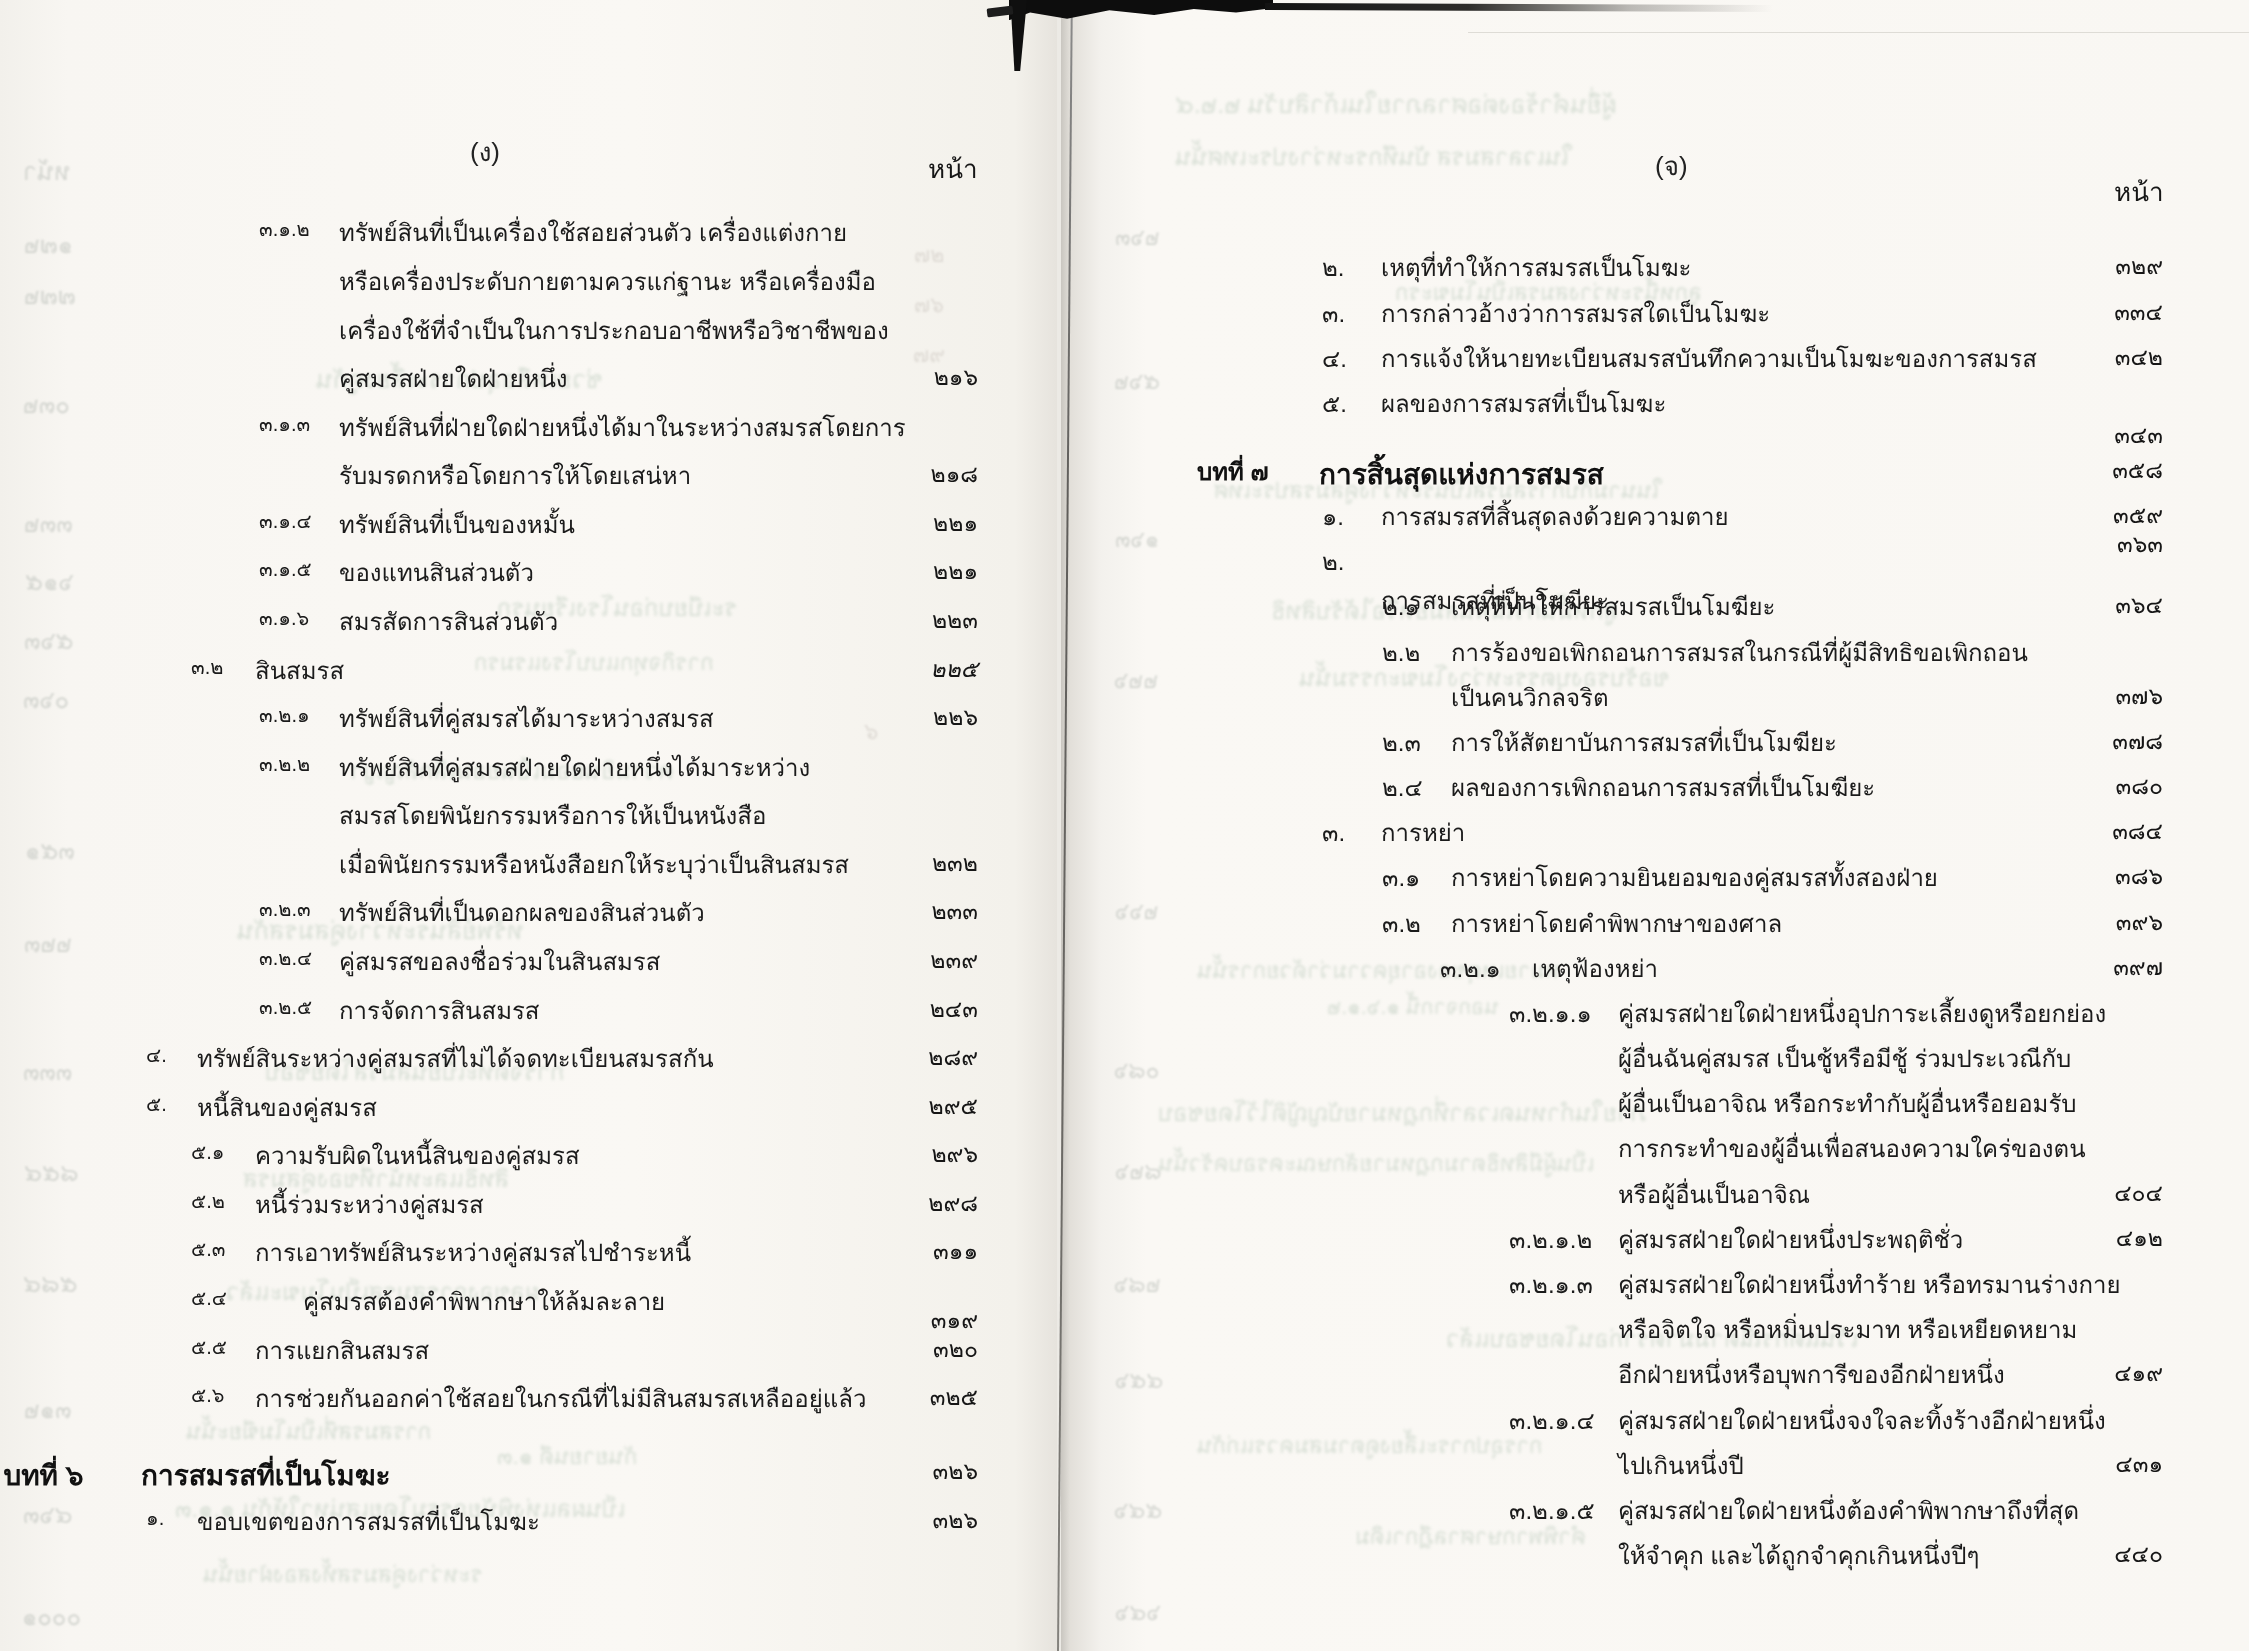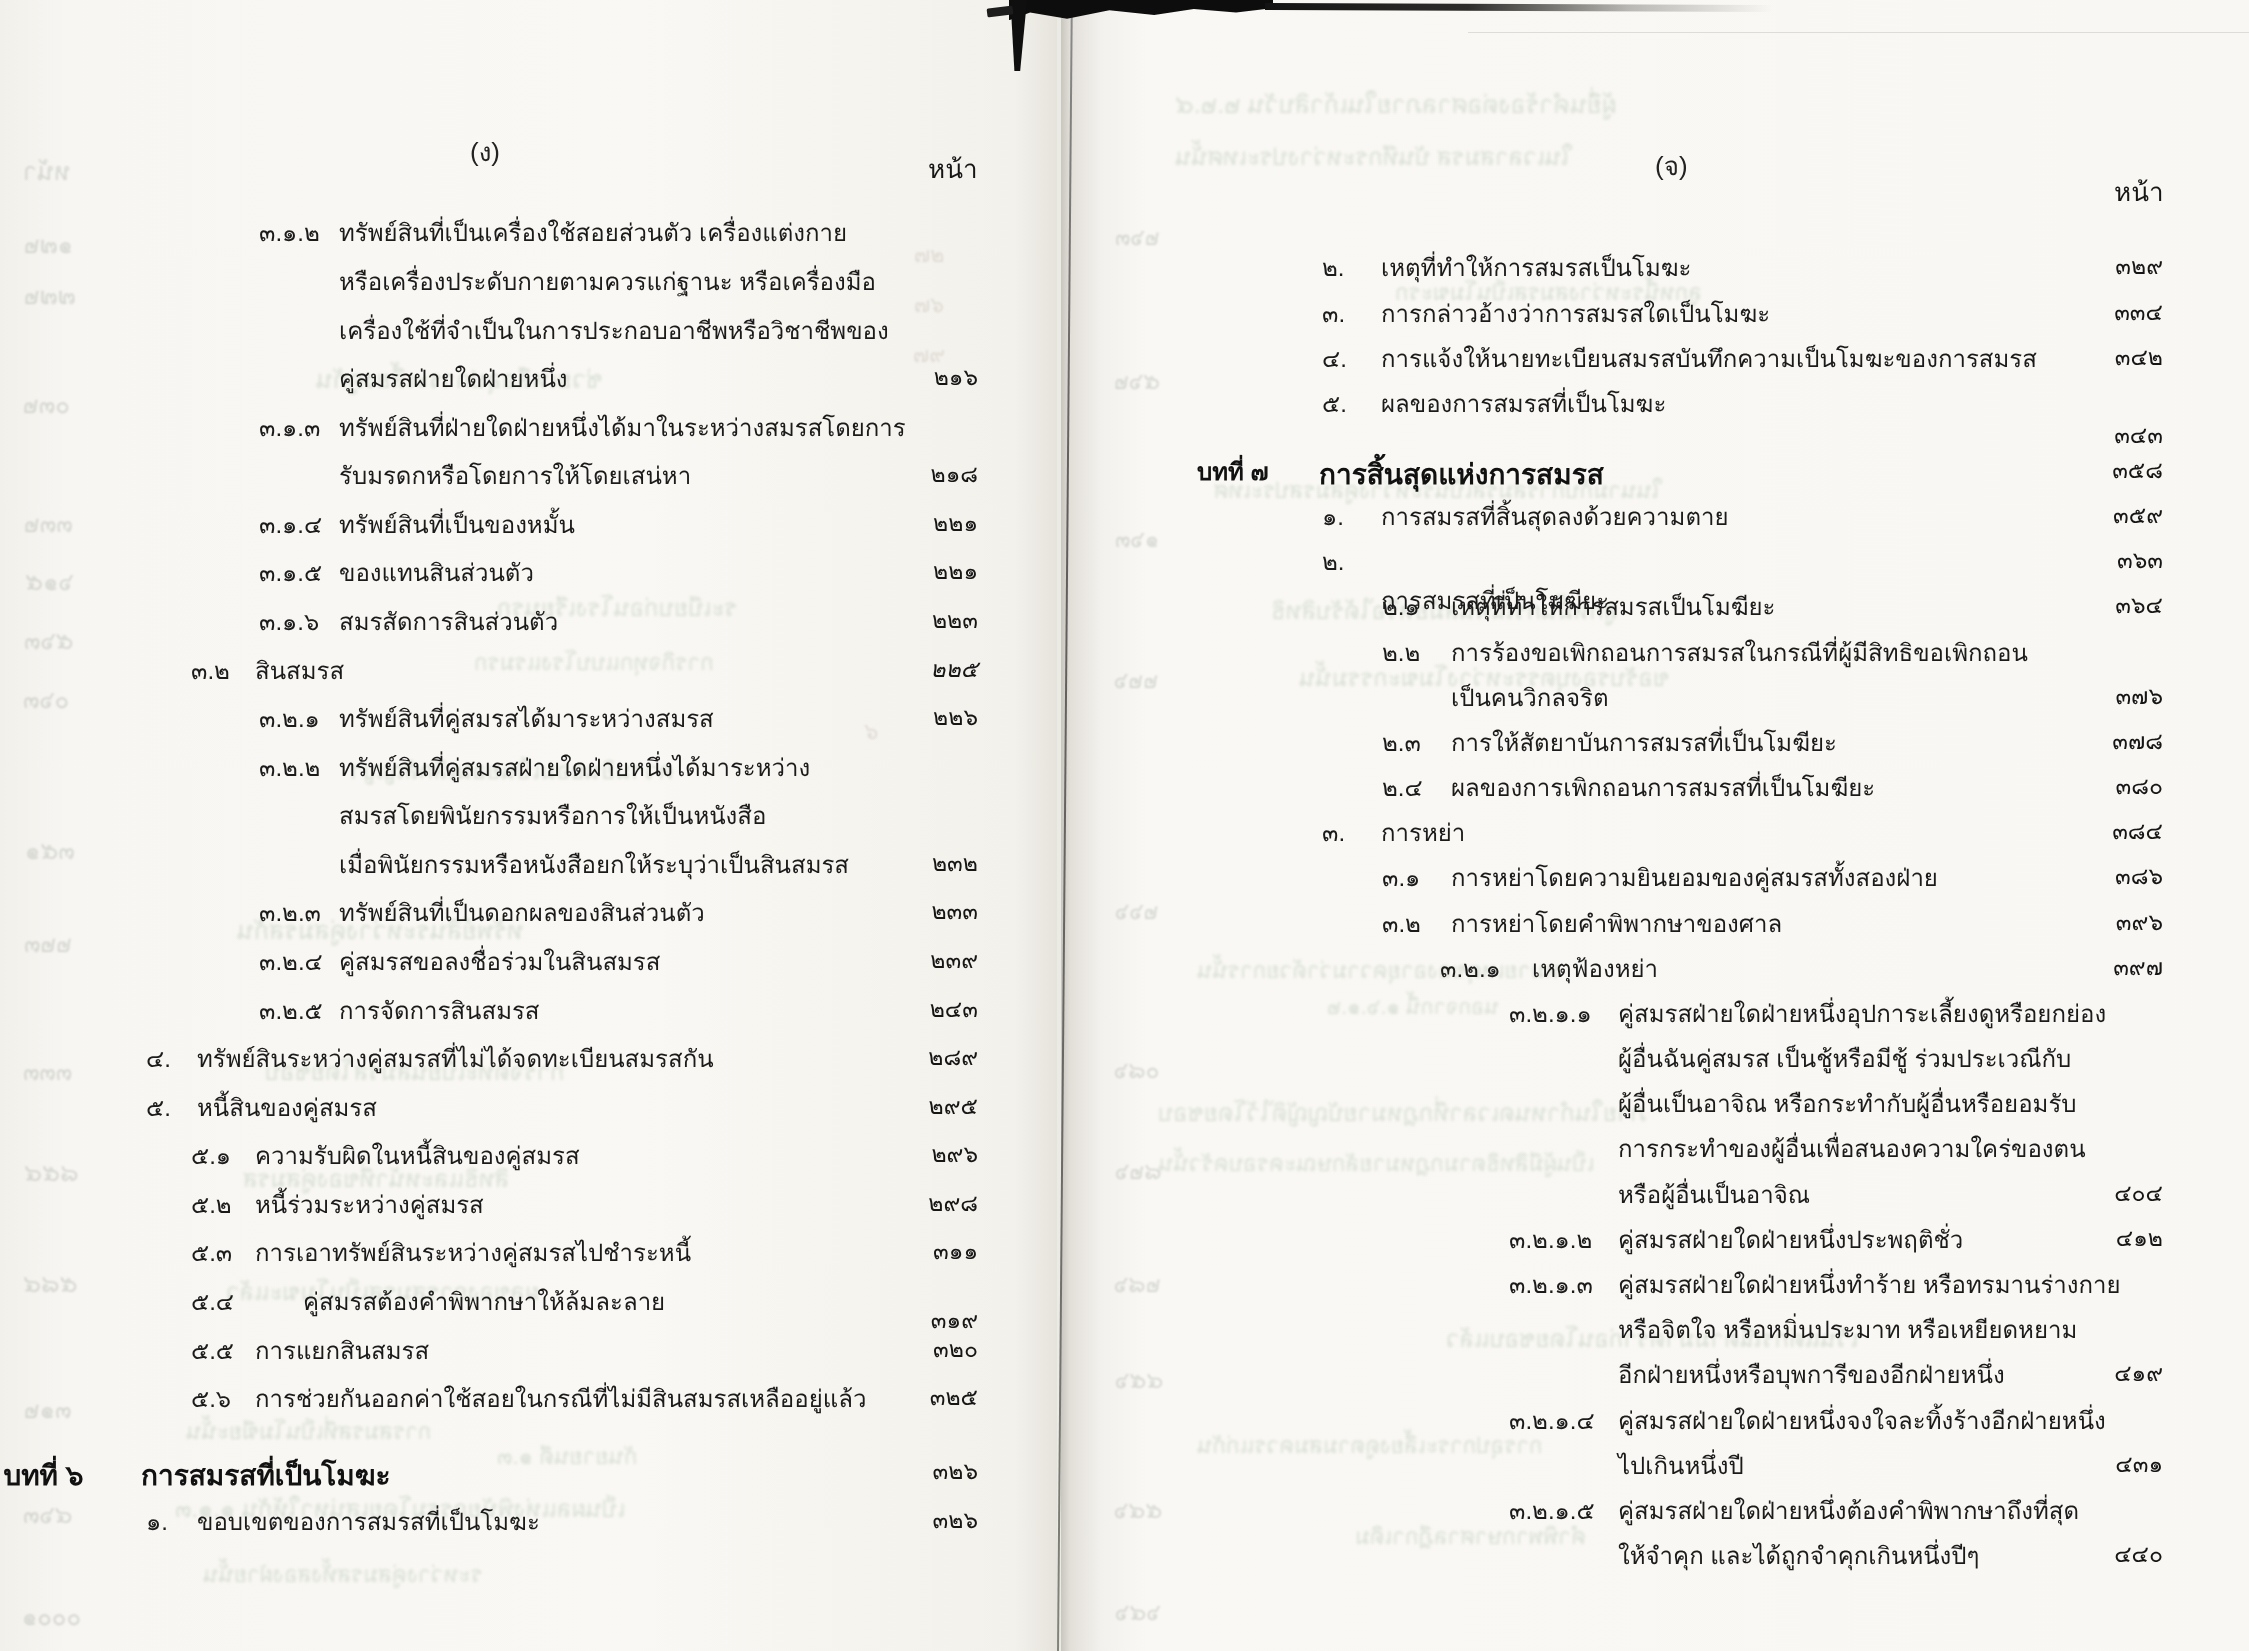--- a/index.html
+++ b/index.html
@@ -13,21 +13,21 @@
     left:0;width:1057px;
     background:linear-gradient(90deg,#f2f0eb 0,#f8f6f2 68px,#faf8f4 60%,#f3f1eb 96%,#e6e3dd 100%);
   }
   .page-right{
     left:1061px;width:1189px;
     background:linear-gradient(90deg,#c9c6c0 0,#e2dfd9 9px,#f3f1ed 40px,#faf8f4 85px,#f9f7f3 100%);
   }
   .abs{position:absolute;white-space:nowrap;}
   .hdr-mark{font-size:26px;color:#222;}
   .hdr-page{font-size:26px;color:#161616;}
-  .toc-no{font-size:24px;color:#1b1b1b;}
+  .toc-no{font-size:20px;color:#1b1b1b;}
   .toc-line{font-size:24px;color:#1b1b1b;}
   .pg-num{font-size:23px;color:#161616;text-align:right;width:169px;}
   .chapter .toc-no,.chapter.toc-no{font-size:28px;font-weight:bold;color:#111;}
   .chapter-title{font-size:28px;font-weight:bold;color:#111;}
   .right-body .toc-no,.right-body .toc-line{font-size:24px;}
   
   .seam{
     position:absolute;left:1057px;top:17px;width:2.3px;height:1634px;
     background:linear-gradient(180deg,#8a8a8a 0,#5f5d5a 30%,#6b6965 70%,#84827d 100%);
     transform-origin:bottom left;transform:rotate(0.48deg);
@@ -275,21 +275,21 @@
       <span class="abs pg-num" style="left: 1994px; top: 452px;">๓๕๘</span>
     </div>
     <div>
       <span class="abs toc-no" style="left: 1322px; top: 497px;">๑.</span>
       <span class="abs toc-line" style="left: 1381px; top: 497px;">การสมรสที่สิ้นสุดลงด้วยความตาย</span>
       <span class="abs pg-num" style="left: 1994px; top: 497px;">๓๕๙</span>
     </div>
     <div>
       <span class="abs toc-no" style="left: 1322px; top: 542px;">๒.</span>
       <span class="abs toc-line" style="left: 1381px; top: 553px; margin-top: 28px;">การสมรสที่เป็นโมฆียะ</span>
-      <span class="abs pg-num" style="left: 1994px; top: 542px;">๓๖๓</span>
+      <span class="abs pg-num" style="left: 1994px; top: 526px;">๓๖๓</span>
     </div>
     <div>
       <span class="abs toc-no" style="left: 1382px; top: 587px;">๒.๑</span>
       <span class="abs toc-line" style="left: 1451px; top: 587px;">เหตุที่ทำให้การสมรสเป็นโมฆียะ</span>
       <span class="abs pg-num" style="left: 1994px; top: 587px;">๓๖๔</span>
     </div>
     <div>
       <span class="abs toc-no" style="left: 1382px; top: 633px;">๒.๒</span>
       <span class="abs toc-line" style="left: 1451px; top: 633px;">การร้องขอเพิกถอนการสมรสในกรณีที่ผู้มีสิทธิขอเพิกถอน</span>
       <span class="abs toc-line" style="left: 1451px; top: 678px;">เป็นคนวิกลจริต</span>

